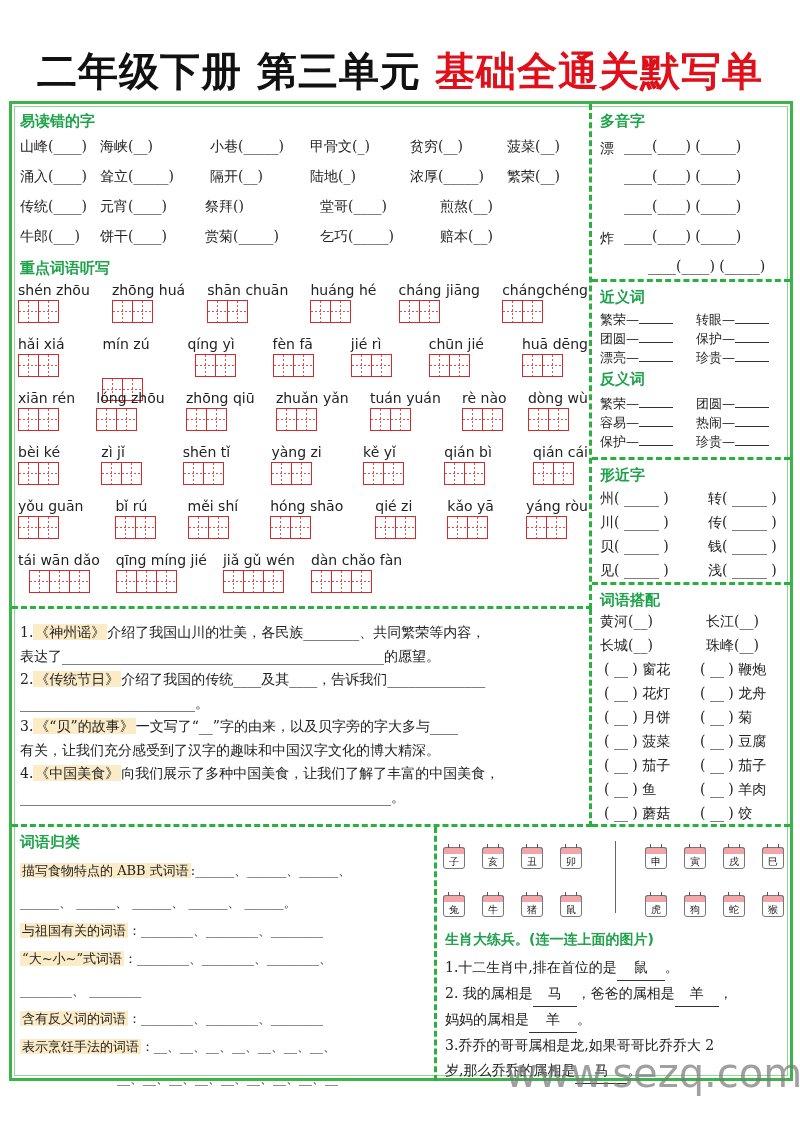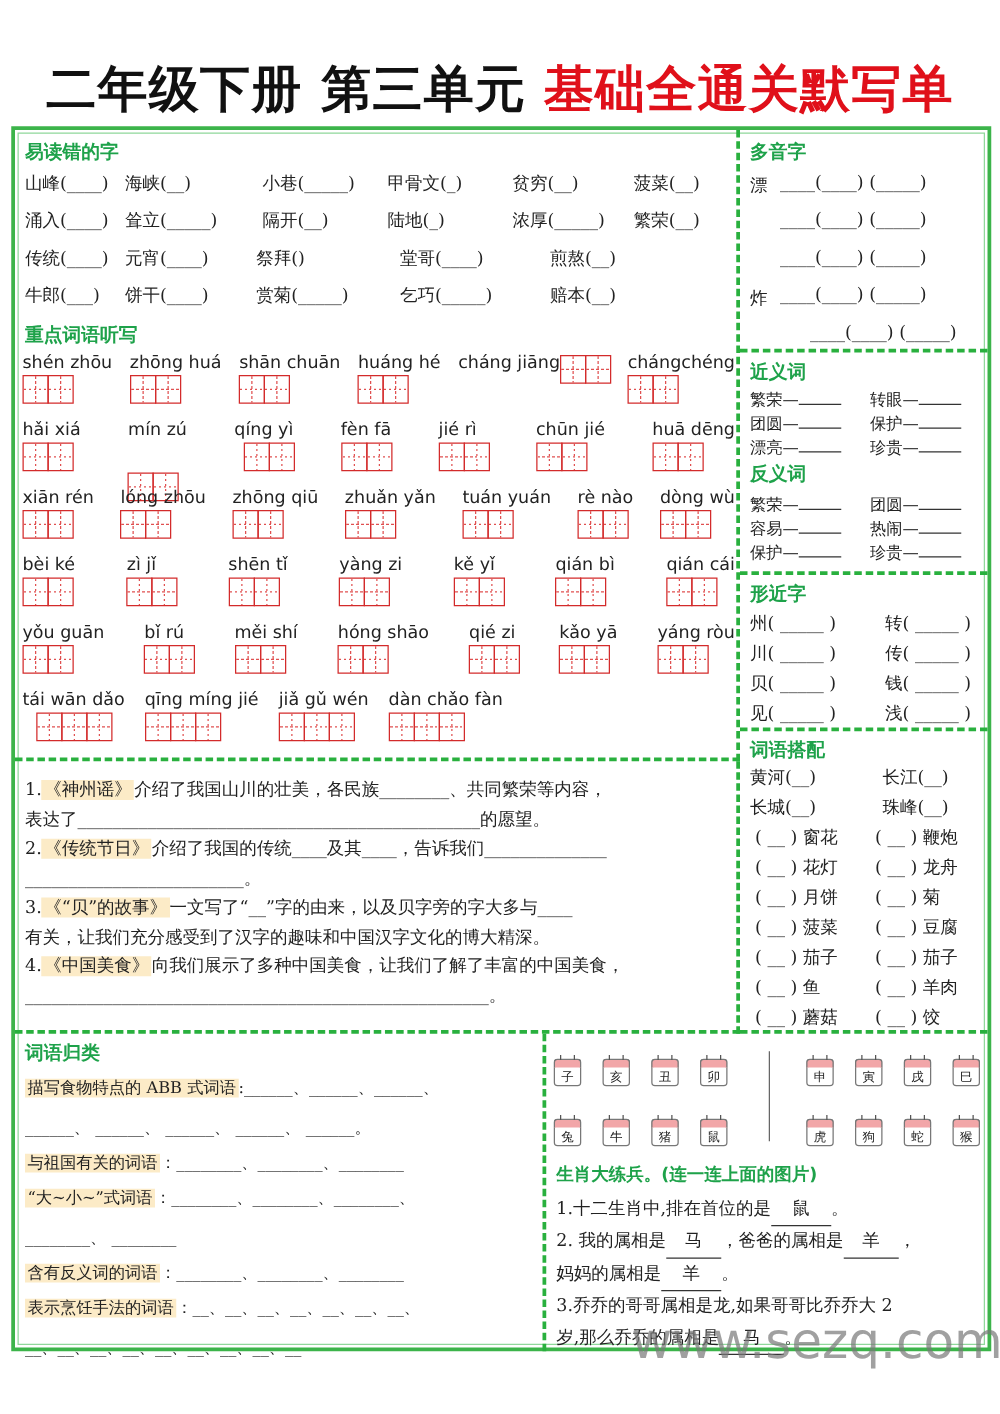--- a/index.html
+++ b/index.html
@@ -95,21 +95,21 @@
               <div class="cell"></div>
             </div>
           </div>
           <div style="display: flex; flex-direction: column; align-items: flex-start;">
             <span class="py">huáng hé</span>
             <div class="grid" style="margin-top: 2px;">
               <div class="cell"></div>
               <div class="cell"></div>
             </div>
           </div>
-          <div style="display: flex; flex-direction: row; align-items: flex-start;">
+          <div style="display: flex; flex-direction: column; align-items: flex-start;">
             <span class="py">cháng jiāng</span>
             <div class="grid" style="margin-top: 2px;">
               <div class="cell"></div>
               <div class="cell"></div>
             </div>
           </div>
           <div style="display: flex; flex-direction: column; align-items: flex-start;">
             <span class="py">chángchéng</span>
             <div class="grid" style="margin-top: 2px;">
               <div class="cell"></div>
@@ -446,21 +446,21 @@
   <div class="sec dash-r" style="left:0;top:723px;width:425px;height:254px;">
     <div class="h" style="position:absolute;left:8px;top:6px;">词语归类</div>
     <div id="classify" style="position:absolute;left:8px;top:30px;width:415px;font-size:13px;">
         <div style="white-space: nowrap; height: 32px; line-height: 28px;"><span class="hl">描写食物特点的 ABB 式词语</span><span>:______、______、______、</span></div>
         <div style="white-space: nowrap; height: 28px; line-height: 28px;"><span>______、 ______、 ______、 ______、 ______。</span></div>
         <div style="white-space: nowrap; height: 28px; line-height: 28px;"><span class="hl">与祖国有关的词语</span><span>：________、________、________</span></div>
         <div style="white-space: nowrap; height: 32px; line-height: 28px;"><span class="hl">“大~小~”式词语</span><span>：________、________、________、</span></div>
         <div style="white-space: nowrap; height: 28px; line-height: 28px;"><span>________、 ________</span></div>
         <div style="white-space: nowrap; height: 28px; line-height: 28px;"><span class="hl">含有反义词的词语</span><span>：________、________、________</span></div>
         <div style="white-space: nowrap; height: 32px; line-height: 28px;"><span class="hl">表示烹饪手法的词语</span><span>：__、__、__、__、__、__、__、</span></div>
-        <div style="white-space: nowrap; height: 28px; line-height: 28px;"><span>__、__、__、__、__、__、__、__、__</span></div>
+        <div style="white-space: nowrap; height: 28px; line-height: 28px; text-align: center;"><span>__、__、__、__、__、__、__、__、__</span></div>
       </div>
   </div>
 
   <div class="sec" style="left:425px;top:723px;width:353px;height:254px;">
     <div id="zodiac" style="position:absolute;left:0;top:0;width:353px;height:100px;">
         <div class="zod" style="left: 6px; top: 20px;">子</div>
         <div class="zod" style="left: 45px; top: 20px;">亥</div>
         <div class="zod" style="left: 84px; top: 20px;">丑</div>
         <div class="zod" style="left: 123px; top: 20px;">卯</div>
         <div class="zod" style="left: 6px; top: 68px;">兔</div>

